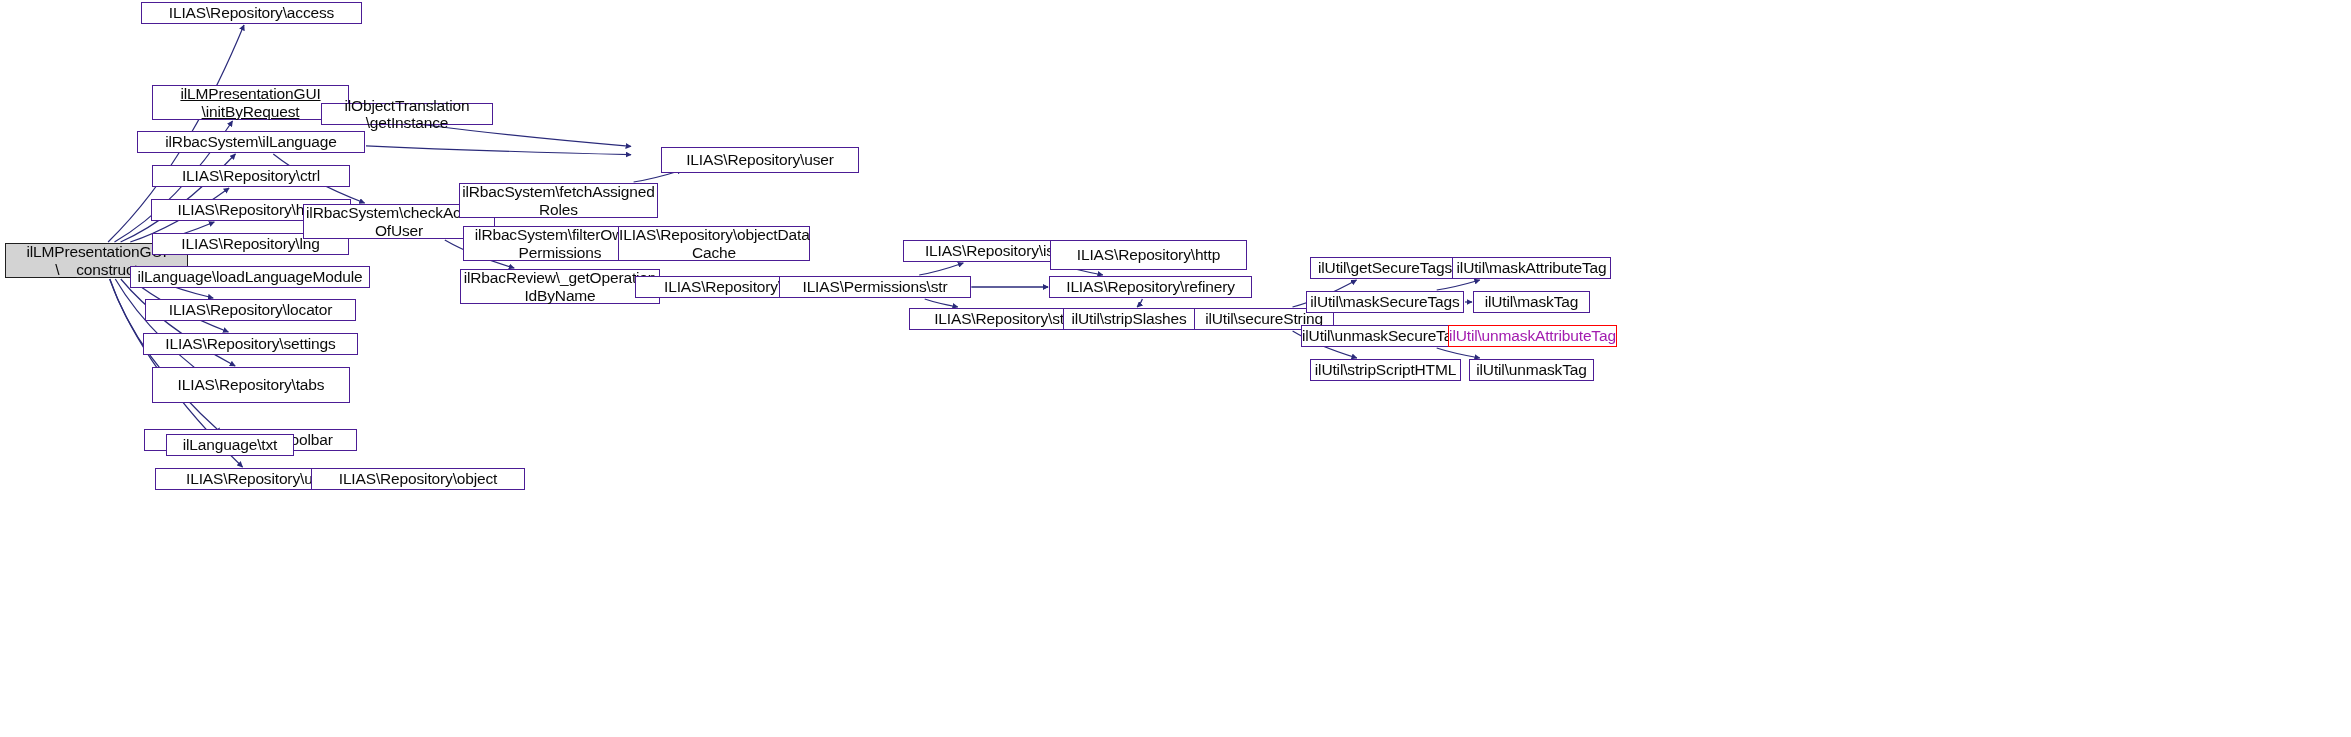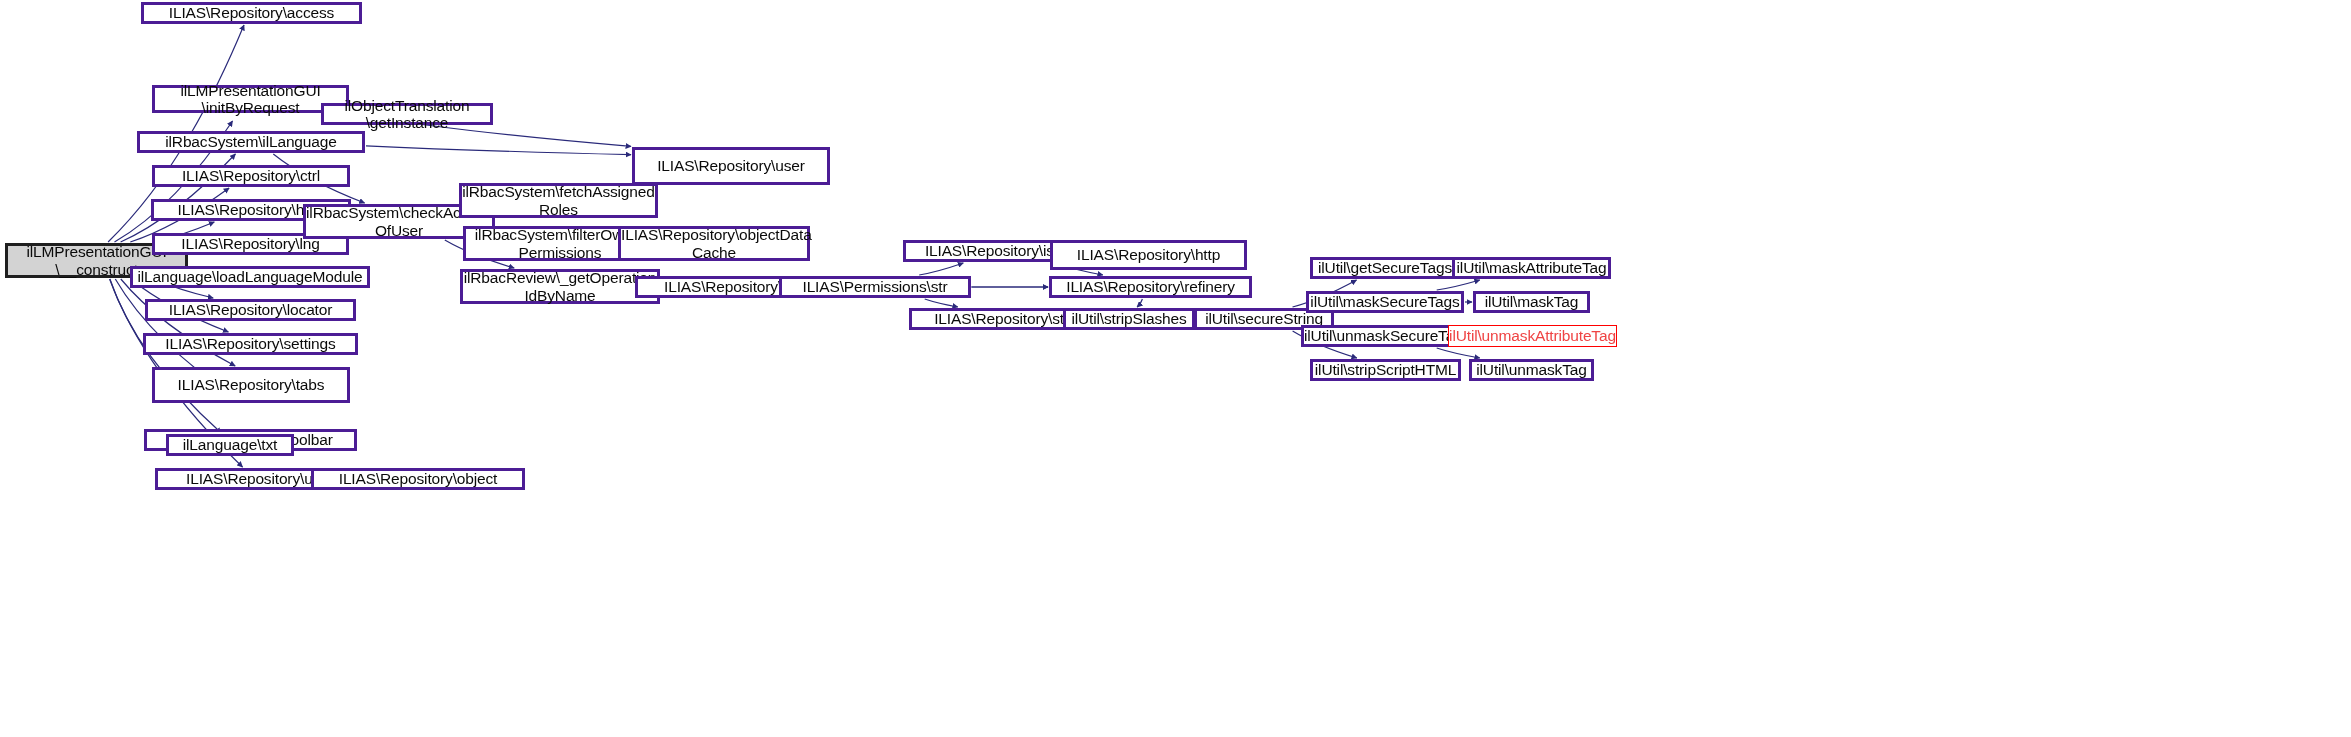--- a/index.html
+++ b/index.html
@@ -20,40 +20,40 @@
     position: absolute;
     left: 0;
     top: 0;
     width: 2351px;
     height: 737px;
     pointer-events: none;
   }
   .node {
     position: absolute;
     box-sizing: border-box;
-    border: 3px solid #4c1d95;
+    border: 1px solid #4c1d95;
     background: #ffffff;
     color: #0a0a0a;
     font-size: 15.5px;
     line-height: 1.12;
     display: flex;
     align-items: center;
     justify-content: center;
     text-align: center;
     white-space: pre-line;
     letter-spacing: -0.15px;
     z-index: 5;
   }
   .node.root {
     background: #d3d3d3;
     border-color: #1f1f1f;
   }
   .node.highlight {
     border: 1px solid #ff0000;
-    color: #ef4444;
+    color: #a21caf;
   }
   .node .lbl {
     display: block;
     width: 100%;
     padding: 0 3px;
   }
 </style>
 </head>
 <body>
 
@@ -104,21 +104,21 @@
       <path d="M 1436.7,290.0 C 1452.1,287.8 1467.9,283.5 1479.8,280.0" fill="none" stroke="#2a2a7a" stroke-width="1.2" marker-end="url(#arrow)"></path>
       <path d="M 1465.0,302.0 C 1467.5,302.0 1470.0,302.0 1472.0,302.0" fill="none" stroke="#2a2a7a" stroke-width="1.2" marker-end="url(#arrow)"></path>
       <path d="M 1470.0,336.0 C 1462.0,336.0 1453.4,336.0 1447.0,336.0" fill="none" stroke="#2a2a7a" stroke-width="1.2" marker-end="url(#arrow)"></path>
       <path d="M 1436.7,348.0 C 1451.5,352.8 1467.6,355.9 1479.8,358.0" fill="none" stroke="#2a2a7a" stroke-width="1.2" marker-end="url(#arrow)"></path>
       <path d="M 348.0,479.0 C 334.7,479.0 320.6,479.0 310.0,479.0" fill="none" stroke="#2a2a7a" stroke-width="1.2" marker-end="url(#arrow)"></path>
     </svg>
   <div id="node-layer">
       <div class="node root" style="left: 5px; top: 243px; width: 183px; height: 35px;"><span class="lbl">ilLMPresentationGUI
 \__construct</span></div>
       <div class="node" style="left: 141px; top: 2px; width: 221px; height: 22px;"><span class="lbl">ILIAS\Repository\access</span></div>
-      <div class="node" style="left: 152px; top: 85px; width: 197px; height: 28px;"><span class="lbl">ilLMPresentationGUI
+      <div class="node" style="left: 152px; top: 85px; width: 197px; height: 35px; text-decoration: underline;"><span class="lbl">ilLMPresentationGUI
 \initByRequest</span></div>
       <div class="node" style="left: 137px; top: 131px; width: 228px; height: 22px;"><span class="lbl">ilRbacSystem\ilLanguage</span></div>
       <div class="node" style="left: 152px; top: 165px; width: 198px; height: 22px;"><span class="lbl">ILIAS\Repository\ctrl</span></div>
       <div class="node" style="left: 151px; top: 199px; width: 200px; height: 22px;"><span class="lbl">ILIAS\Repository\help</span></div>
       <div class="node" style="left: 152px; top: 233px; width: 197px; height: 22px;"><span class="lbl">ILIAS\Repository\lng</span></div>
       <div class="node" style="left: 130px; top: 266px; width: 240px; height: 22px;"><span class="lbl">ilLanguage\loadLanguageModule</span></div>
       <div class="node" style="left: 145px; top: 299px; width: 211px; height: 22px;"><span class="lbl">ILIAS\Repository\locator</span></div>
       <div class="node" style="left: 143px; top: 333px; width: 215px; height: 22px;"><span class="lbl">ILIAS\Repository\settings</span></div>
       <div class="node" style="left: 152px; top: 367px; width: 198px; height: 36px;"><span class="lbl">ILIAS\Repository\tabs</span></div>
       <div class="node" style="left: 144px; top: 401px; width: 213px; height: 22px; margin-top: 28px;"><span class="lbl">ILIAS\Repository\toolbar</span></div>
@@ -130,21 +130,21 @@
 OfUser</span></div>
       <div class="node" style="left: 311px; top: 468px; width: 214px; height: 22px;"><span class="lbl">ILIAS\Repository\object</span></div>
       <div class="node" style="left: 459px; top: 183px; width: 199px; height: 35px;"><span class="lbl">ilRbacSystem\fetchAssigned
 Roles</span></div>
       <div class="node" style="left: 463px; top: 226px; width: 194px; height: 35px;"><span class="lbl">ilRbacSystem\filterOwner
 Permissions</span></div>
       <div class="node" style="left: 460px; top: 269px; width: 200px; height: 35px;"><span class="lbl">ilRbacReview\_getOperation
 IdByName</span></div>
       <div class="node" style="left: 618px; top: 226px; width: 192px; height: 35px;"><span class="lbl">ILIAS\Repository\objectData
 Cache</span></div>
-      <div class="node" style="left: 632px; top: 147px; width: 198px; height: 38px; justify-content: flex-end;"><span class="lbl">ILIAS\Repository\user</span></div>
+      <div class="node" style="left: 661px; top: 147px; width: 198px; height: 26px; justify-content: flex-end;"><span class="lbl">ILIAS\Repository\user</span></div>
       <div class="node" style="left: 635px; top: 276px; width: 192px; height: 22px;"><span class="lbl">ILIAS\Repository\int</span></div>
       <div class="node" style="left: 779px; top: 276px; width: 192px; height: 22px;"><span class="lbl">ILIAS\Permissions\str</span></div>
       <div class="node" style="left: 903px; top: 240px; width: 209px; height: 22px;"><span class="lbl">ILIAS\Repository\isArray</span></div>
       <div class="node" style="left: 909px; top: 308px; width: 197px; height: 22px;"><span class="lbl">ILIAS\Repository\strip</span></div>
       <div class="node" style="left: 1050px; top: 240px; width: 197px; height: 30px;"><span class="lbl">ILIAS\Repository\http</span></div>
       <div class="node" style="left: 1049px; top: 276px; width: 203px; height: 22px;"><span class="lbl">ILIAS\Repository\refinery</span></div>
       <div class="node" style="left: 1063px; top: 308px; width: 132px; height: 22px;"><span class="lbl">ilUtil\stripSlashes</span></div>
       <div class="node" style="left: 1194px; top: 308px; width: 140px; height: 22px;"><span class="lbl">ilUtil\secureString</span></div>
       <div class="node" style="left: 1310px; top: 257px; width: 150px; height: 22px;"><span class="lbl">ilUtil\getSecureTags</span></div>
       <div class="node" style="left: 1306px; top: 291px; width: 158px; height: 22px;"><span class="lbl">ilUtil\maskSecureTags</span></div>

